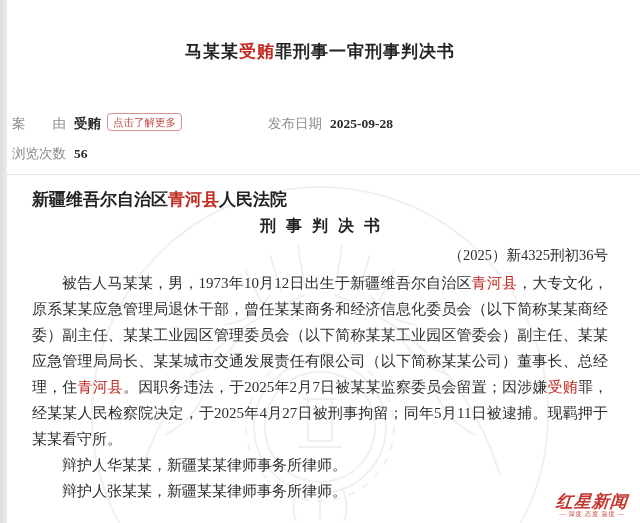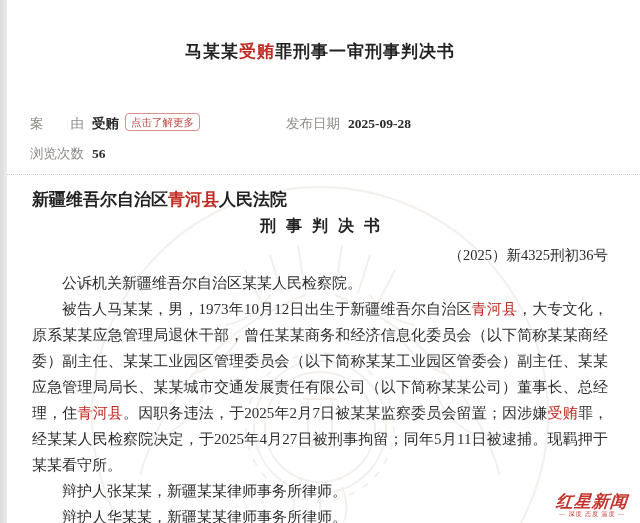--- a/index.html
+++ b/index.html
@@ -17,21 +17,21 @@
   .watermark{ position:absolute; left:70px; top:175px; pointer-events:none; }
   .red { color:#c22a22; }
 
   
   .main-title{
     padding-top:40px; text-align:center;
     font-size:17px; font-weight:bold; color:#222; letter-spacing:1px;
   }
 
   
-  .meta{ margin-top:46px; padding-left:30px; padding-right:100px; position:relative; }
+  .meta{ margin-top:46px; padding-left:12px; padding-right:100px; position:relative; }
   .meta-grid{ display:grid; grid-template-columns:256px 1fr; }
   .meta-cell{ line-height:30px; font-size:13.5px; white-space:nowrap; }
   .meta-label{
     display:inline-block; width:54px; color:#8f8b87;
     text-align:justify; text-align-last:justify; margin-right:8px;
   }
   .meta-value{ color:#2b2b2b; font-weight:bold; }
   .more-btn{
     display:inline-block; margin-left:6px; padding:0 5px;
     font-size:10.5px; line-height:16px; color:#bf4743;
@@ -112,24 +112,23 @@
 
   </div>
 
   <div class="divider"></div>
 
   <div class="doc">
     <div class="court-line"><span>新疆维吾尔自治区</span><span class="red">青河县</span><span>人民法院</span></div>
     <div class="doc-type">刑事判决书</div>
     <div class="case-no">（2025）新4325刑初36号</div>
     <div class="paras">
-        <p class="para"><span>公诉机关新疆维吾尔自治区某某人民检察院。</span></p>
         <p class="para"><span>被告人马某某，男，1973年10月12日出生于新疆维吾尔自治区</span><span class="red">青河县</span><span>，大专文化，原系某某应急管理局退休干部，曾任某某商务和经济信息化委员会（以下简称某某商经委）副主任、某某工业园区管理委员会（以下简称某某工业园区管委会）副主任、某某应急管理局局长、某某城市交通发展责任有限公司（以下简称某某公司）董事长、总经理，住</span><span class="red">青河县</span><span>。因职务违法，于2025年2月7日被某某监察委员会留置；因涉嫌</span><span class="red">受贿</span><span>罪，经某某人民检察院决定，于2025年4月27日被刑事拘留；同年5月11日被逮捕。现羁押于某某看守所。</span></p>
+        <p class="para"><span>辩护人华某某，新疆某某律师事务所律师。</span></p>
         <p class="para"><span>辩护人张某某，新疆某某律师事务所律师。</span></p>
-        <p class="para"><span>辩护人华某某，新疆某某律师事务所律师。</span></p>
       </div>
   </div>
 
   <div class="logo">
     <div class="logo-name">红星新闻</div>
     <div class="logo-tagline">— 深度 态度 温度 —</div>
   </div>
 
 </div>
 

